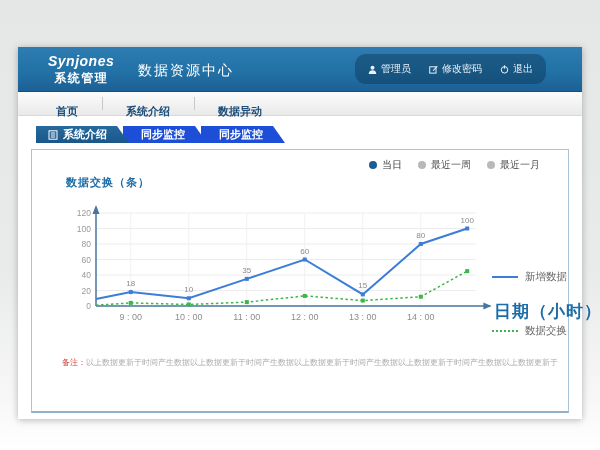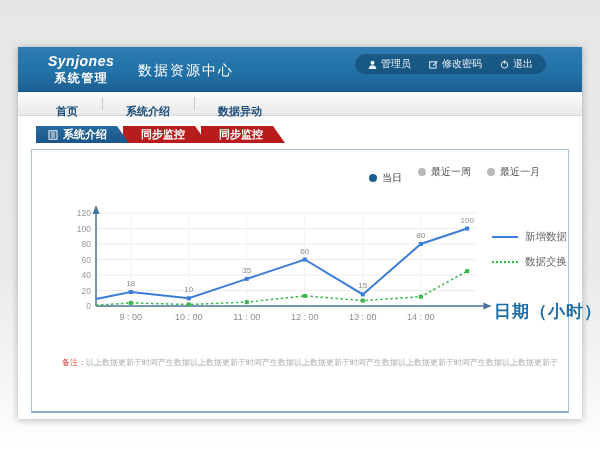--- a/index.html
+++ b/index.html
@@ -17,21 +17,21 @@
   .header {
     height:45px; position:relative;
     background:linear-gradient(180deg,#2e7cb1 0%,#2272a7 55%,#1c6094 100%);
     border-bottom:1px solid #174f7c;
   }
   .logo { position:absolute; left:30px; top:5px; color:#fff; text-align:center; }
   .logo-line1 { font-size:14px; font-weight:bold; font-style:italic; line-height:19px; letter-spacing:.5px; }
   .logo-line2 { font-size:12px; font-weight:bold; line-height:15px; letter-spacing:1.5px; }
   .app-title { position:absolute; left:120px; top:15px; color:#fff; font-size:14px; letter-spacing:2px; }
   .user-pill {
-    position:absolute; right:36px; top:7px; height:20px; border-radius:11px;
+    position:absolute; right:36px; top:7px; height:30px; border-radius:11px;
     background:rgba(8,42,72,.38); display:flex; align-items:center; padding:0 13px; gap:18px;
   }
   .user-btn { display:flex; align-items:center; gap:4px; color:#e9f2f9; font-size:10px; cursor:pointer; white-space:nowrap; }
   .user-btn svg { display:block; }
   
   .nav {
     height:24px; background:linear-gradient(180deg,#fcfcfc,#e9e9e9);
     border-bottom:1px solid #d8d8d8; display:flex; align-items:stretch; padding-left:14px;
   }
   .nav-item {
@@ -43,38 +43,38 @@
   }
   
   .content { position:relative; }
   .tabbar { display:flex; margin:10px 0 0 18px; height:23px; position:relative; z-index:2; }
   .tab {
     height:17px; color:#fff; font-size:11px; font-weight:bold;
     padding:0 22px 0 12px; display:flex; align-items:center; gap:5px; cursor:pointer;
     clip-path:polygon(0 0, calc(100% - 12px) 0, 100% 100%, 0 100%);
   }
   .tab.active { background:linear-gradient(180deg,#266a9e,#1b5689); }
-  .tab.inactive { background:#b91c1c; margin-left:-6px; z-index:-1; padding-left:18px; }
+  .tab.inactive { background:#1d4ed8; margin-left:-6px; z-index:-1; padding-left:18px; }
   .panel {
     position:relative; margin:0 13px; height:264px; background:#fff;
     border:1px solid #a9c3d8; border-bottom:2px solid #8fb2cb;
   }
   
   .radio-row { position:absolute; top:8px; right:28px; display:flex; gap:16px; align-items:center; }
   .radio-opt { display:flex; align-items:center; gap:5px; font-size:10px; color:#555; cursor:pointer; }
   .radio-dot { width:8px; height:8px; border-radius:50%; background:#b9b9b9; }
   .radio-opt.selected .radio-dot { background:#1d5c92; }
-  .radio-opt.selected { color:#333;margin-top:13px; }
+  .radio-opt.selected { color:#333; }
   
   .y-axis-title { position:absolute; left:34px; top:25px; font-size:11px; font-weight:bold; color:#1c6ca8; letter-spacing:1px; }
   .x-axis-title { position:absolute; left:462px; top:150px; font-size:17px; font-weight:bold; color:#1c6ca8; letter-spacing:1px; white-space:nowrap; }
   svg.chart { position:absolute; left:14px; top:44px; }
   
   .series-legend { position:absolute; left:460px; top:80px; }
-  .series-item { display:flex; align-items:center; gap:7px; margin-bottom:11px; font-size:10.5px; color:#666; white-space:nowrap; }
+  .series-item { display:flex; align-items:center; gap:7px; margin-bottom:11px; font-size:10.5px; color:#666; white-space:nowrap;margin-top:40px; }
   .swatch { width:26px; height:0; border-top:2px solid #3b7dd8; }
   .swatch.dotted { border-top:2px dotted #3cb54a; }
   
   .note { position:absolute; left:30px; right:8px; top:207px; font-size:8px; color:#ababab; white-space:nowrap; overflow:hidden; }
   .note-prefix { color:#d0443c; }
 </style>
 </head>
 <body>
 
 <div class="window">
@@ -147,20 +147,21 @@
           <span class="radio-opt">
             <span class="radio-dot"></span>
             <span>最近一周</span>
           </span>
           <span class="radio-opt">
             <span class="radio-dot"></span>
             <span>最近一月</span>
           </span>
         </div>
 
+      <div class="y-axis-title">数据交换（条）</div>
 
       <svg class="chart" id="chart-svg" width="470" height="150" viewBox="0 0 470 150">
           <line x1="50" y1="96.5" x2="429.9" y2="96.5" stroke="#ececec" stroke-width="1"></line>
           <line x1="50" y1="81" x2="429.9" y2="81" stroke="#ececec" stroke-width="1"></line>
           <line x1="50" y1="65.5" x2="429.9" y2="65.5" stroke="#ececec" stroke-width="1"></line>
           <line x1="50" y1="50" x2="429.9" y2="50" stroke="#ececec" stroke-width="1"></line>
           <line x1="50" y1="34.5" x2="429.9" y2="34.5" stroke="#ececec" stroke-width="1"></line>
           <line x1="50" y1="19" x2="429.9" y2="19" stroke="#ececec" stroke-width="1"></line>
           <line x1="84.8" y1="19" x2="84.8" y2="112" stroke="#f1f1f1" stroke-width="1"></line>
           <line x1="142.8" y1="19" x2="142.8" y2="112" stroke="#f1f1f1" stroke-width="1"></line>

